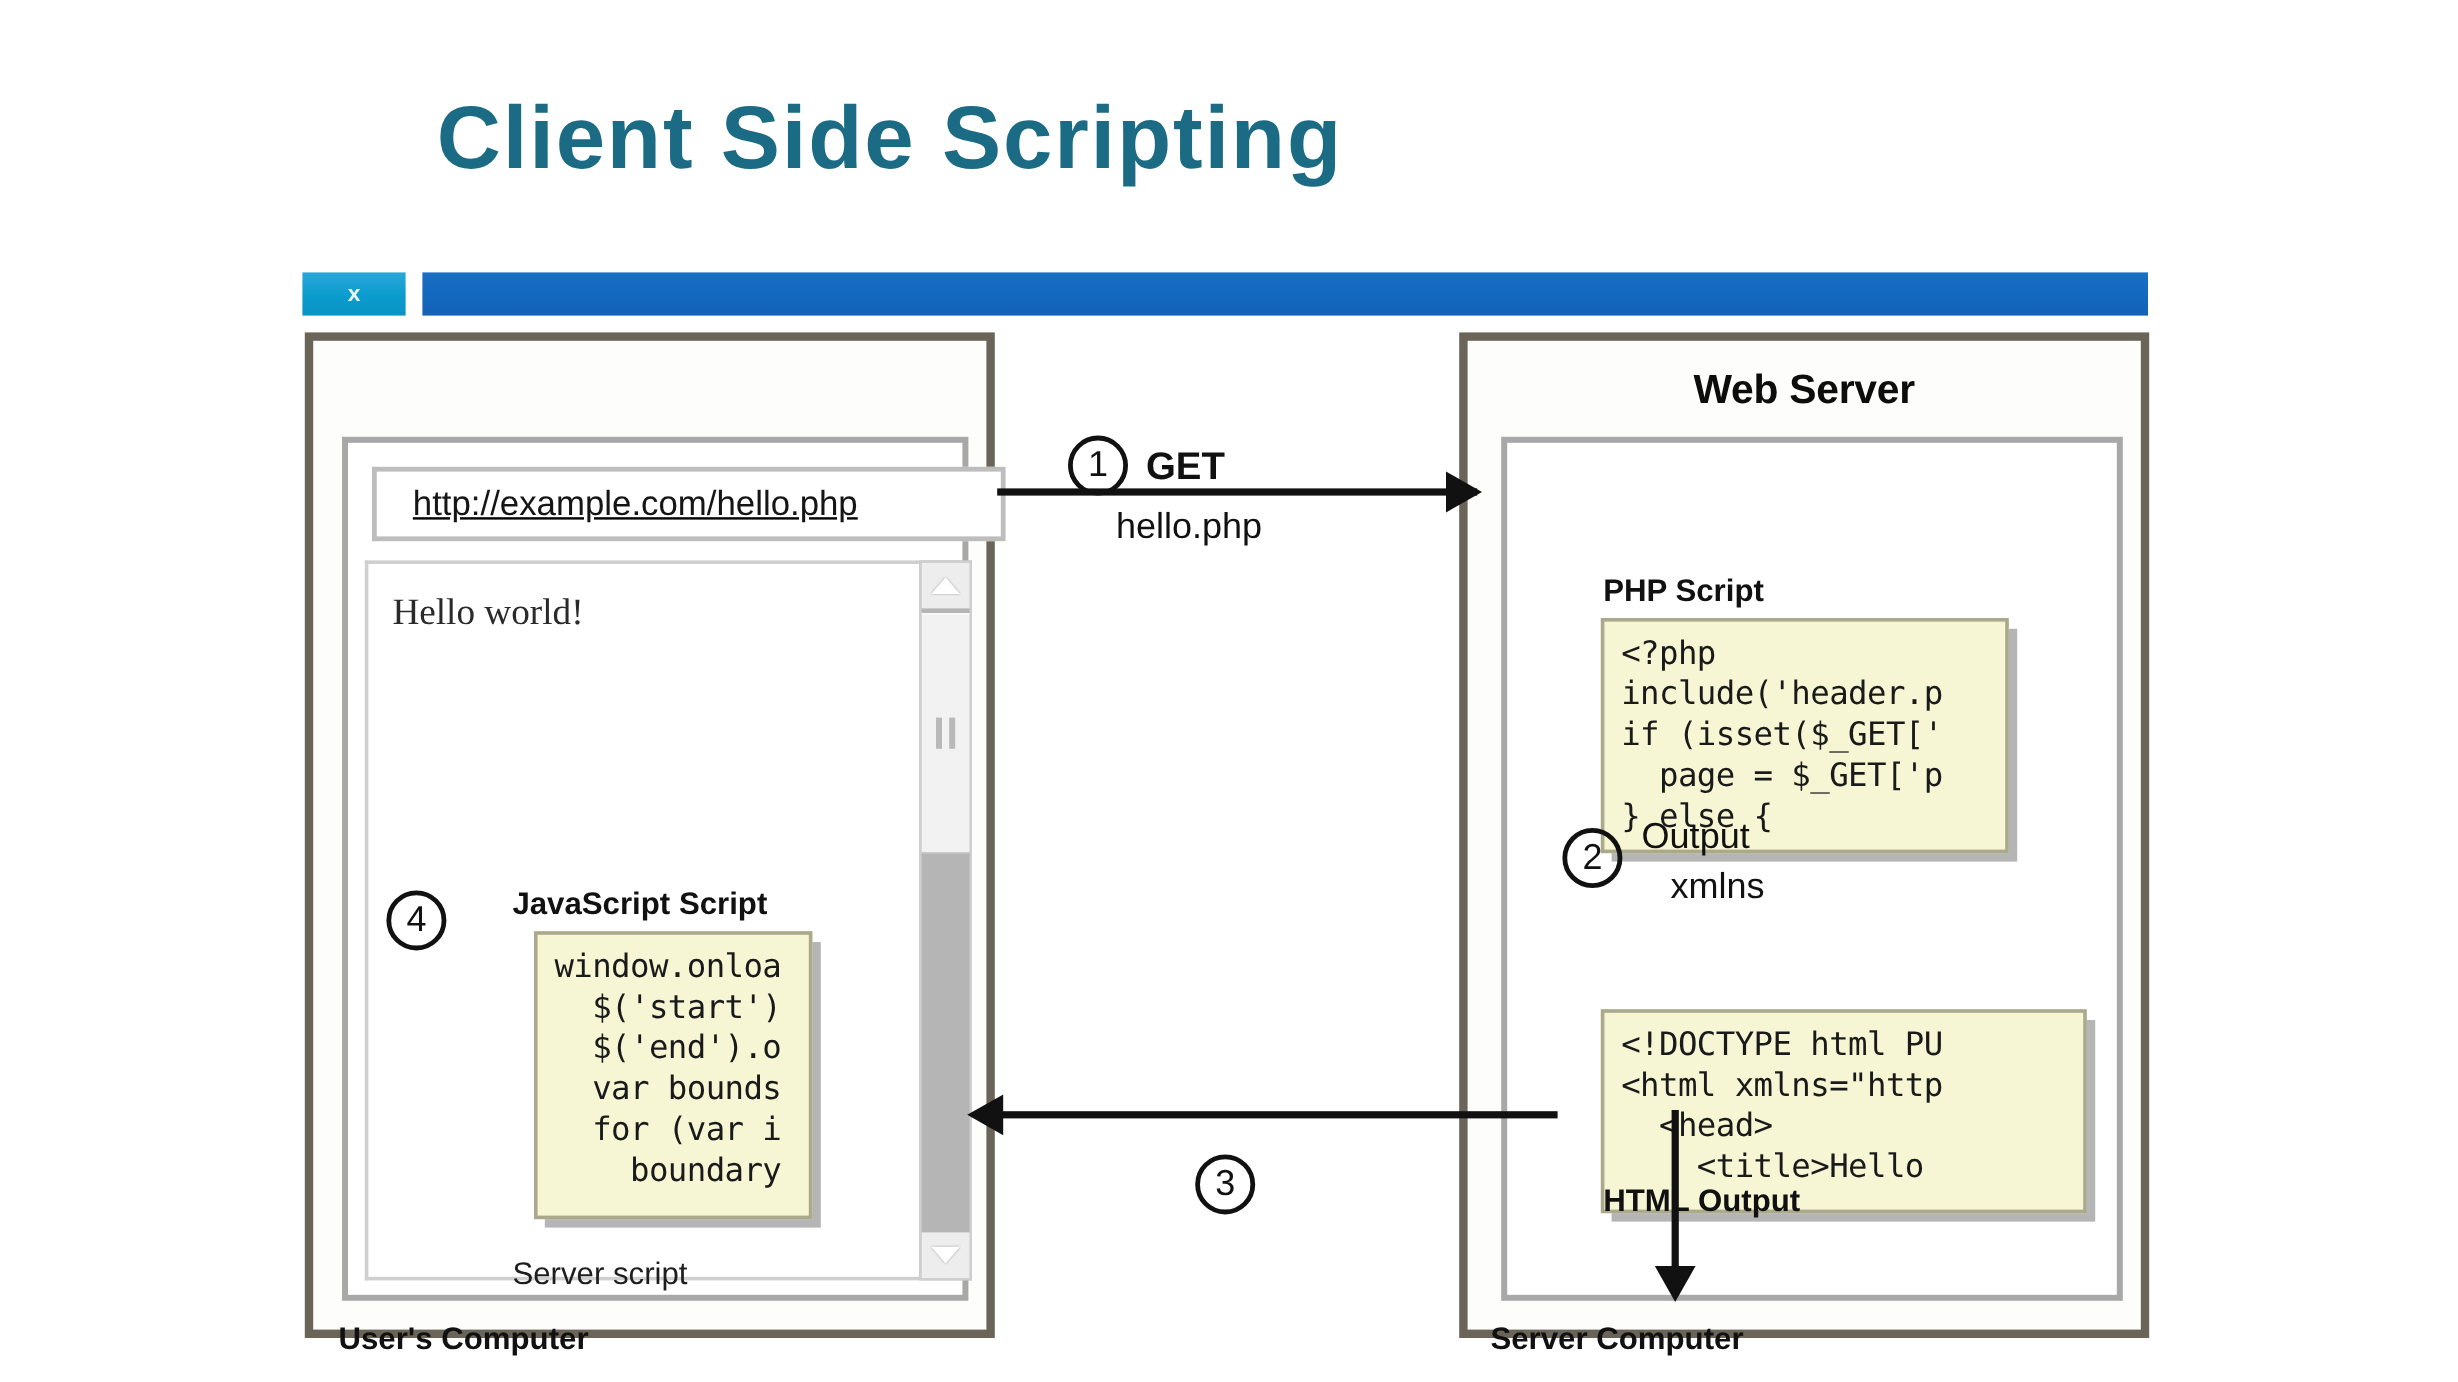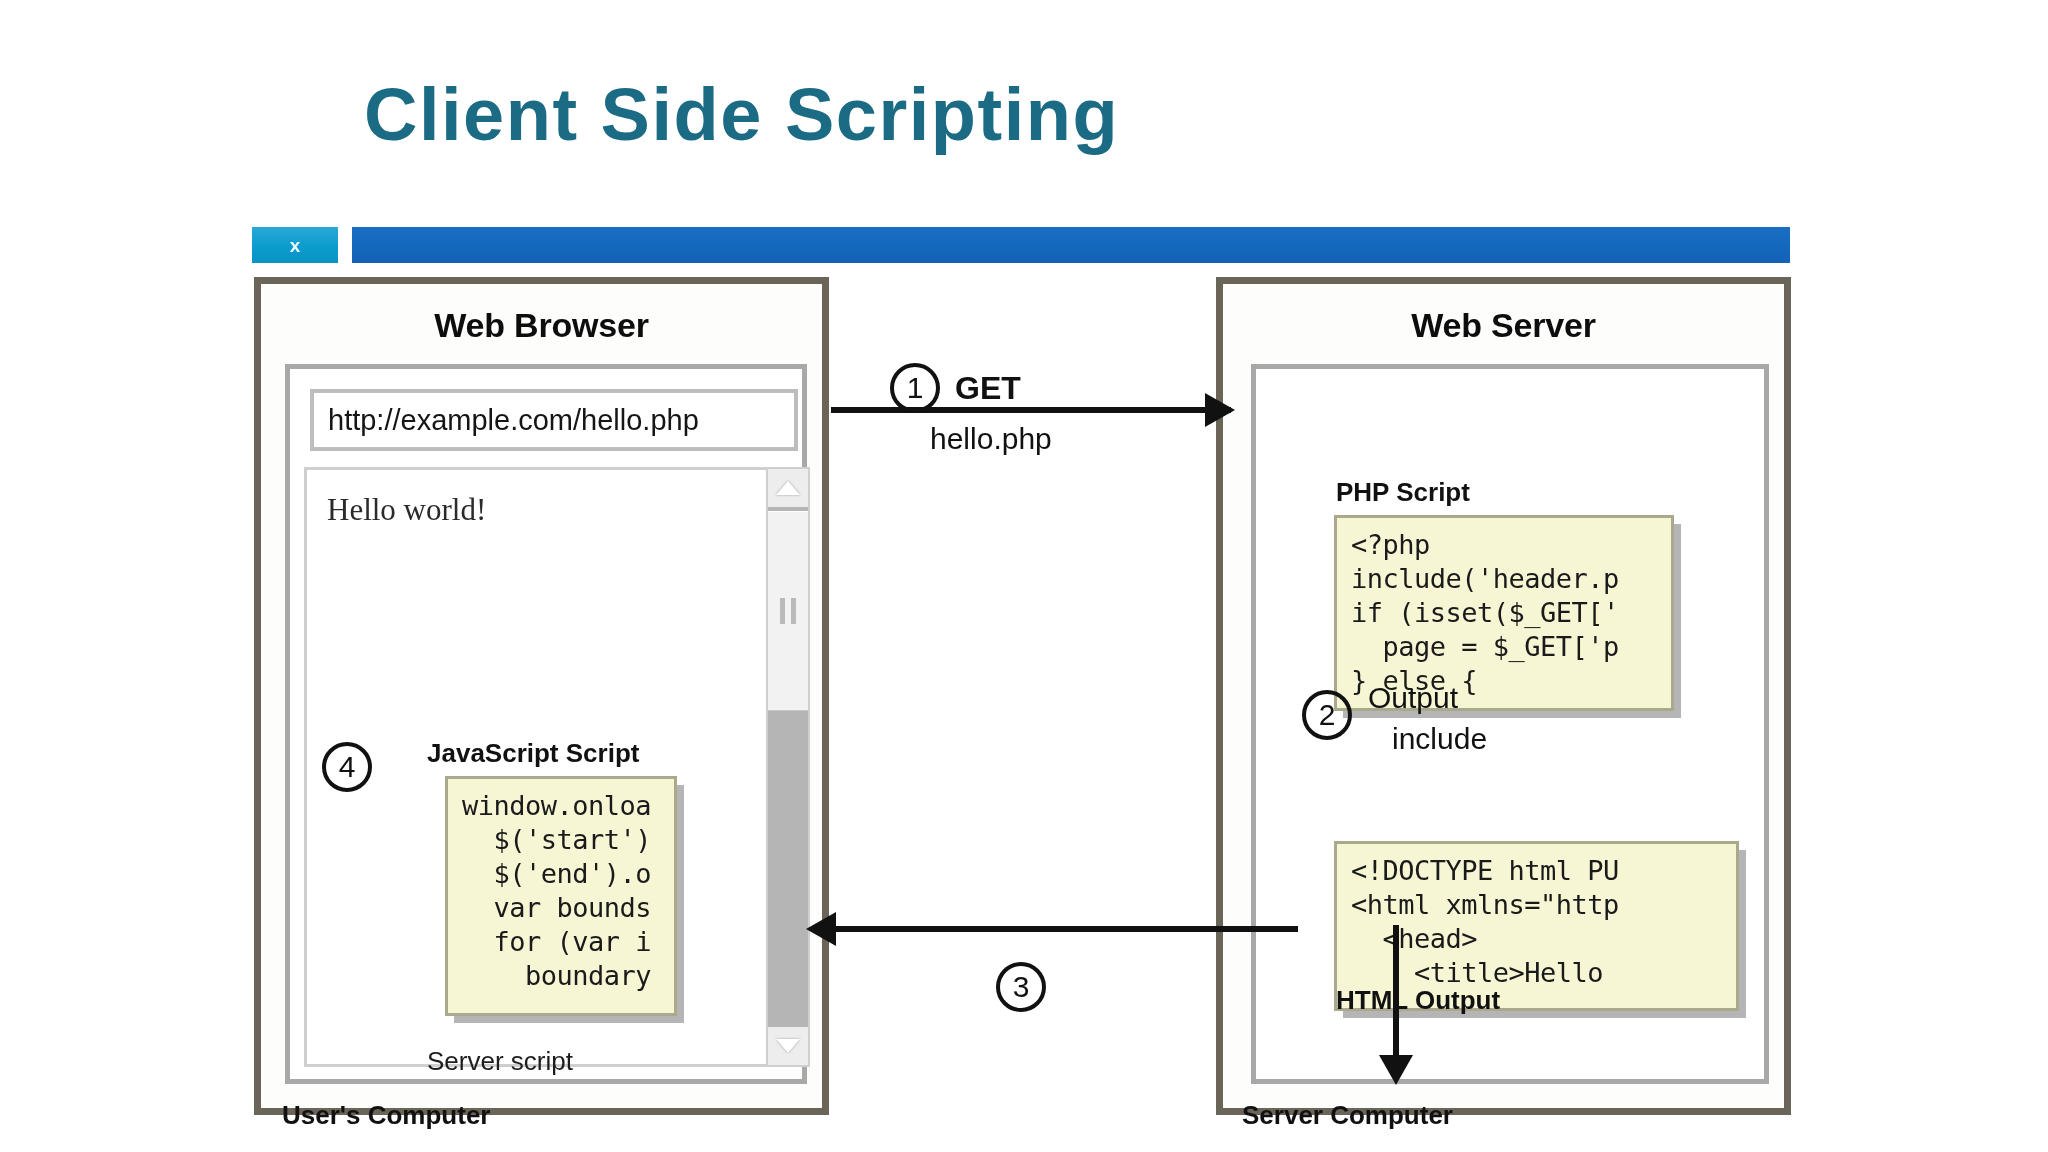--- a/index.html
+++ b/index.html
@@ -101,28 +101,29 @@
     box-sizing: border-box;
   }
   #browser-inner { left: 24px;  top: 80px;  width: 522px; height: 720px; }
   #server-inner  { left: 28px;  top: 80px;  width: 518px; height: 720px; text-decoration: underline; }
 
   
   #address-bar {
     position: absolute;
     left: 20px;
     top: 20px;
-    width: 488px;
+    width: 528px;
     height: 62px;
     border: 4px solid #bdbdbd;
     background: #ffffff;
     box-sizing: border-box;
     display: flex;
     align-items: center;
-    padding-left: 14px;
+    padding-left: 30px;
+    text-decoration: underline;
   }
   #address-bar .url {
     font-size: 29px;
     color: #151515;
     white-space: nowrap;
   }
 
   
   #viewport {
     position: absolute;
@@ -343,21 +344,20 @@
 <div id="tabbar">
   <div id="tab-close">
     <span class="x">x</span>
   </div>
   <div id="tab-strip"></div>
 </div>
 
 <div id="diagram">
 
   <div id="browser-box" class="computer-box">
-    <div class="box-title">Web Browser</div>
 
     <div id="browser-inner" class="inner-frame">
 
       <div id="address-bar">
         <span class="url">http://example.com/hello.php</span>
       </div>
 
       <div id="viewport">
         <div id="hello-text">Hello world!</div>
 
@@ -424,19 +424,19 @@
   <div class="arrow-head left" id="arrow3-head"></div>
 
 </div>
 
 <div class="step-circle" id="step1">1</div>
 <div class="step-label" id="get-label">GET</div>
 <div class="step-sublabel" id="get-sub">hello.php</div>
 
 <div class="step-circle" id="step2">2</div>
 <div class="step-label" id="exec2-label">Output</div>
-<div class="step-sublabel" id="exec2-sub">include</div>
+<div class="step-sublabel" id="exec2-sub">xmlns</div>
 
 <div class="step-circle" id="step3">3</div>
 <div class="step-circle" id="step4">4</div>
 
 <div class="computer-caption" id="users-computer">User's Computer</div>
 <div class="computer-caption" id="server-computer">Server Computer</div>
 
 </body></html>

